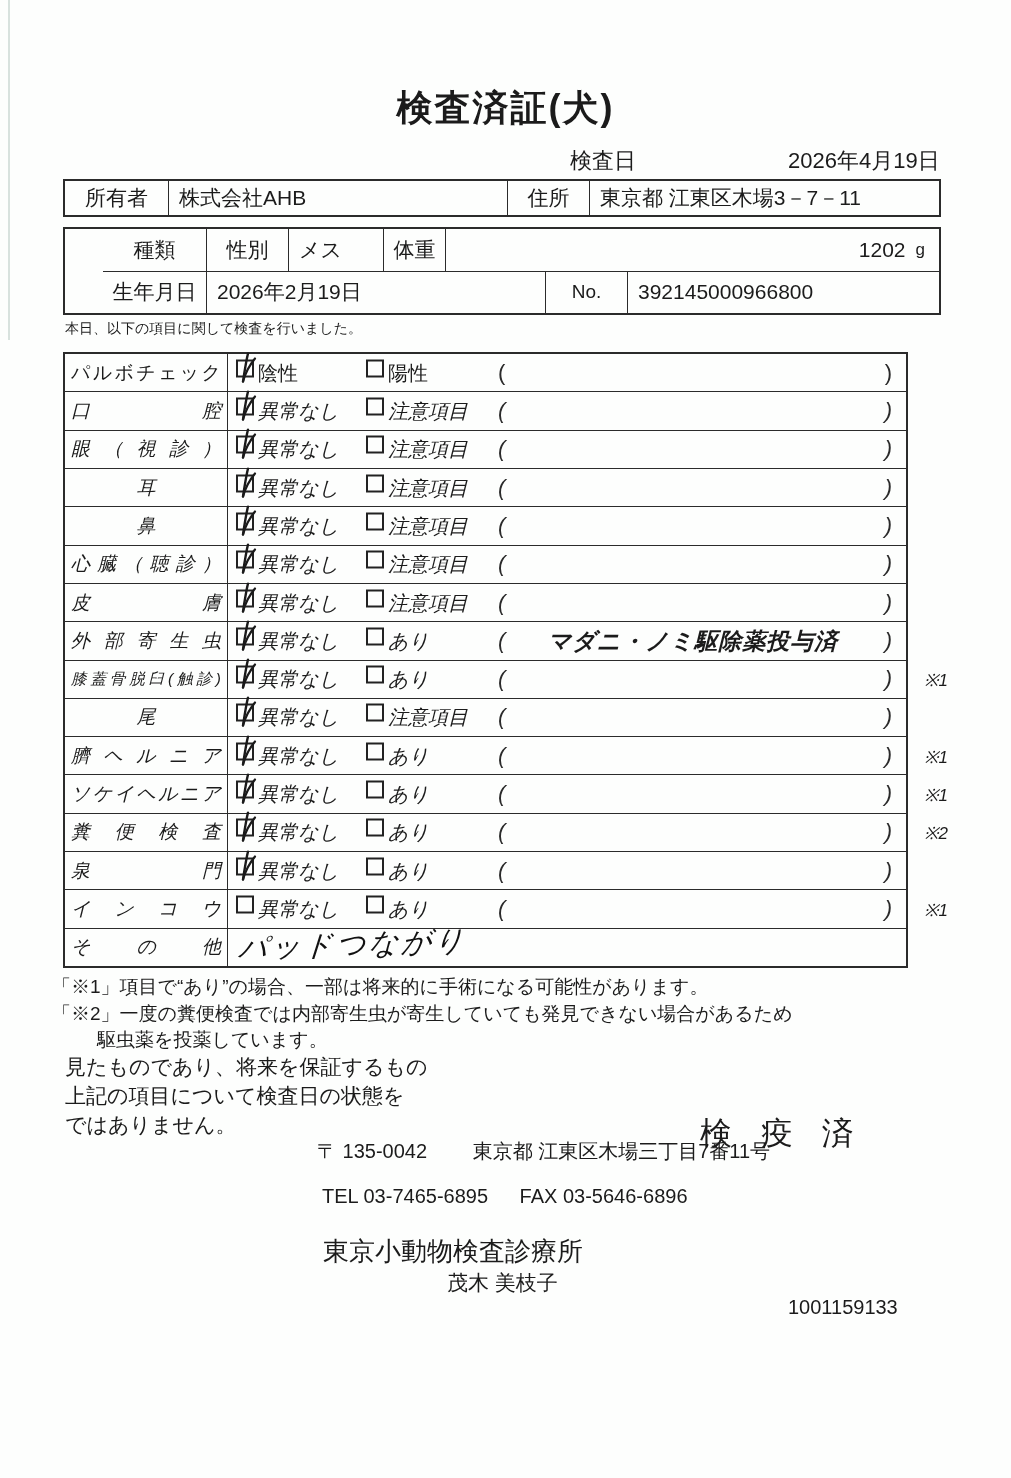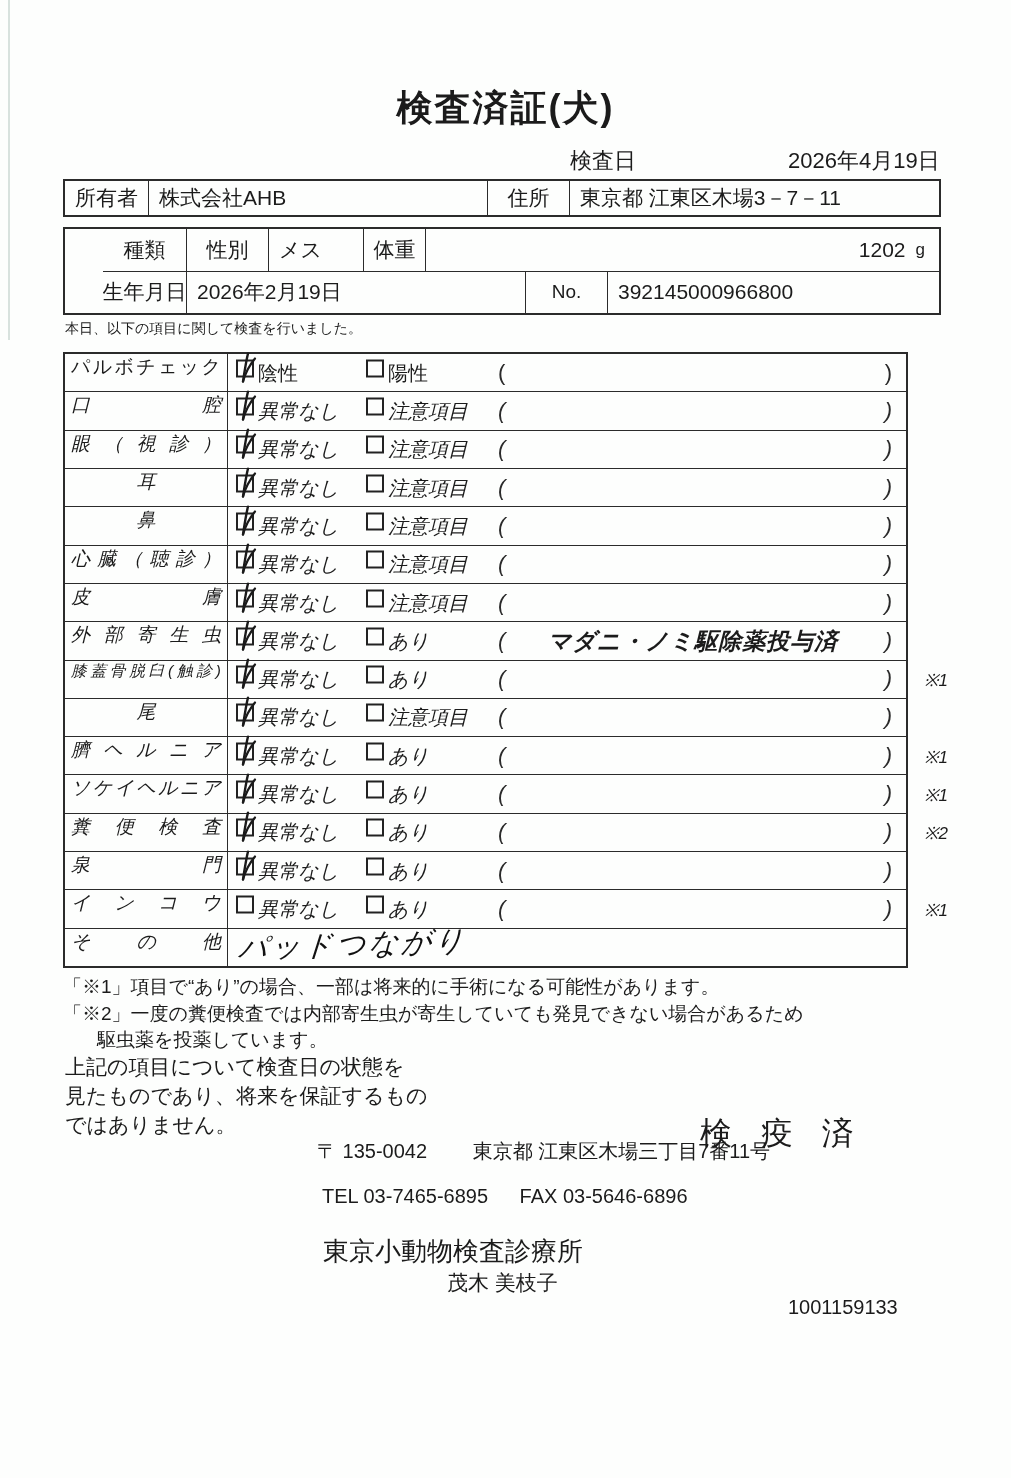--- a/index.html
+++ b/index.html
@@ -31,21 +31,21 @@
   
   .hbox{border:2px solid #2b2b2b;background:#fdfefd;display:flex;box-sizing:border-box;}
   .hbox1{left:63px;top:179px;width:878px;height:38px;}
   .hbox2{left:63px;top:227px;width:878px;height:88px;flex-direction:column;padding-left:38px;}
   .hrow{display:flex;flex:1;min-height:0;}
   .hrow + .hrow{border-top:1.5px solid #2b2b2b;}
   .hcell{display:flex;align-items:center;box-sizing:border-box;font-size:21px;white-space:nowrap;overflow:hidden;}
   .hcell.lbl{justify-content:center;}
   .hcell.val{padding-left:10px;}
   .bd-r{border-right:1.5px solid #2b2b2b;}
-  .w-label{width:84px;flex:none;}
+  .w-label{width:104px;flex:none;}
   .w-val1{width:339px;flex:none;}
   .w-label2{width:82px;flex:none;}
   .w-sex{width:95px;flex:none;}
   .w-wlabel{width:62px;flex:none;}
   .hcell.val.right{justify-content:flex-end;padding-right:14px;}
   .unit{font-size:17px;margin-left:10px;}
 
   
   .intro{left:65px;top:320px;font-size:14px;}
 
@@ -53,21 +53,21 @@
   .exam-table{
     left:63px;top:352px;width:845px;height:616px;
     border:2px solid #2b2b2b;box-sizing:border-box;
     display:flex;flex-direction:column;background:#fdfefd;
   }
   .row{flex:1;display:flex;position:relative;min-height:0;}
   .row + .row{border-top:1.5px solid #2b2b2b;font-style:italic;}
   .row-label{
     width:163px;flex:none;border-right:1.5px solid #2b2b2b;
     box-sizing:border-box;padding:0 6px;
-    font-size:19px;display:flex;flex-direction:column;
+    font-size:19px;display:flex;flex-direction:column;justify-content:center;
   }
   .row-label > span{display:block;width:100%;}
   .row-label.justify > span{text-align:justify;text-align-last:justify;}
   .row-label.center > span{text-align:center;text-align-last:center;}
   .row-label.small{font-size:15.5px;}
   .row-content{position:relative;flex:1;}
   .opt{position:absolute;top:50%;transform:translateY(-50%);display:flex;font-size:20px;white-space:nowrap;}
   .opt1{left:8px;}
   .opt2{left:138px;}
   .checkbox{
@@ -87,21 +87,21 @@
     position:absolute;right:-42px;top:50%;transform:translateY(-50%);
     font-size:17px;white-space:nowrap;
   }
   .handwritten{
     position:absolute;left:10px;top:45%;transform:translateY(-50%) rotate(-2deg) skewX(-6deg);
     font-family:"DejaVu Sans", sans-serif;
     font-size:29px;letter-spacing:3px;white-space:nowrap;color:#111;
   }
 
   
-  .note-line{left:63px;font-size:19px;white-space:nowrap;}
+  .note-line{left:52px;font-size:19px;white-space:nowrap;}
   .note-1{top:974px;}
   .note-2{top:1001px;}
   .note-3{top:1027px;left:97px;}
 
   
   .disclaimer{left:65px;top:1052px;font-size:21px;line-height:29px;width:380px;}
   .stamp{left:700px;top:1084px;font-size:32px;letter-spacing:10px;white-space:nowrap;margin-top:28px;}
 
   
   .postal{left:317px;top:1138px;font-size:20px;white-space:nowrap;}
@@ -612,22 +612,22 @@
     </div>
 
   </div>
 </div>
 
   <div class="abs note-line note-1">「※1」項目で“あり”の場合、一部は将来的に手術になる可能性があります。</div>
   <div class="abs note-line note-2">「※2」一度の糞便検査では内部寄生虫が寄生していても発見できない場合があるため</div>
   <div class="abs note-line note-3">駆虫薬を投薬しています。</div>
 
   <div class="abs disclaimer">
+    <div>見たものであり、将来を保証するもの</div>
     <div>上記の項目について検査日の状態を</div>
-    <div>見たものであり、将来を保証するもの</div>
     <div>ではありません。</div>
   </div>
 
   <div class="abs stamp">検 疫 済</div>
 
   <div class="abs postal">
     <span>〒 135-0042</span>
     <span class="addr2">東京都 江東区木場三丁目7番11号</span>
   </div>
 

